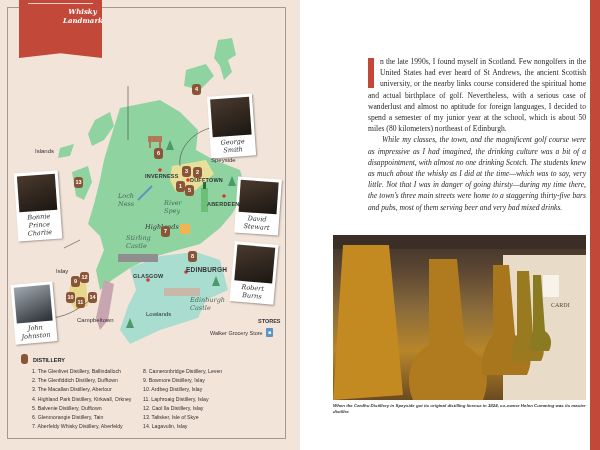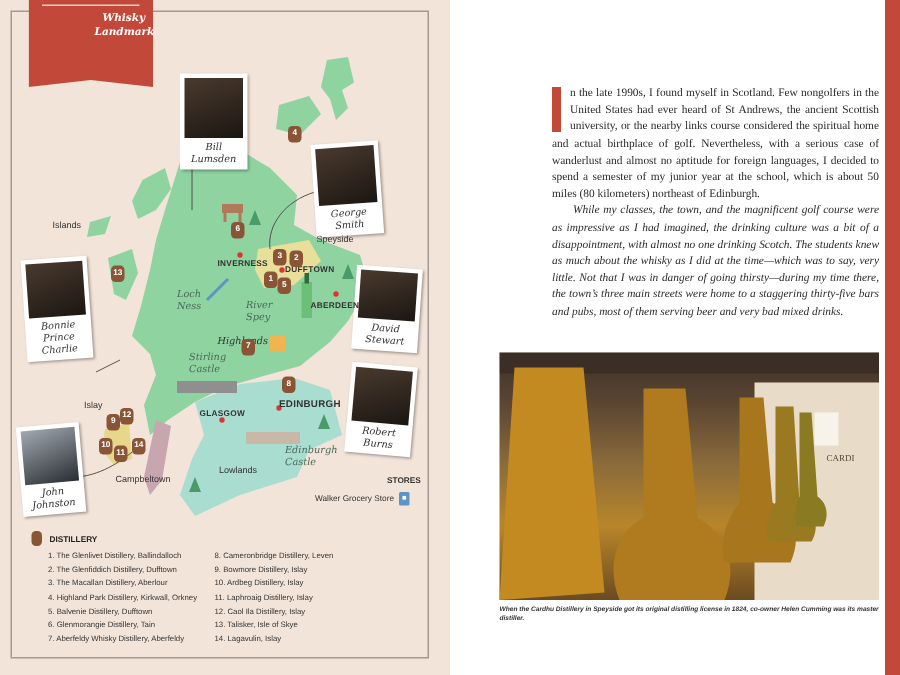--- a/index.html
+++ b/index.html
@@ -105,24 +105,20 @@
     <circle cx="224" cy="196" r="1.8" fill="#d33"></circle>
     <circle cx="148" cy="280" r="1.8" fill="#d33"></circle>
     <circle cx="186" cy="272" r="1.8" fill="#d33"></circle>
   </svg>
 
   <div class="title-banner">
     <div class="rule"></div>
     <div class="t2">Whisky Landmarks</div>
   </div>
 
-  <div class="polaroid" style="left:120px;top:49px;width:45px;">
-    <div class="photo" style="height:40px;"></div>
-    <div class="cap">Bill Lumsden</div>
-  </div>
   <div class="polaroid" style="left:209px;top:95px;width:45px;transform:rotate(-4deg);">
     <div class="photo" style="height:38px;"></div>
     <div class="cap">George Smith</div>
   </div>
   <div class="polaroid" style="left:16px;top:172px;width:44px;transform:rotate(-4deg);">
     <div class="photo" style="height:36px;"></div>
     <div class="cap">Bonnie Prince Charlie</div>
   </div>
   <div class="polaroid" style="left:236px;top:178px;width:44px;transform:rotate(4deg);">
     <div class="photo" style="height:32px;"></div>

